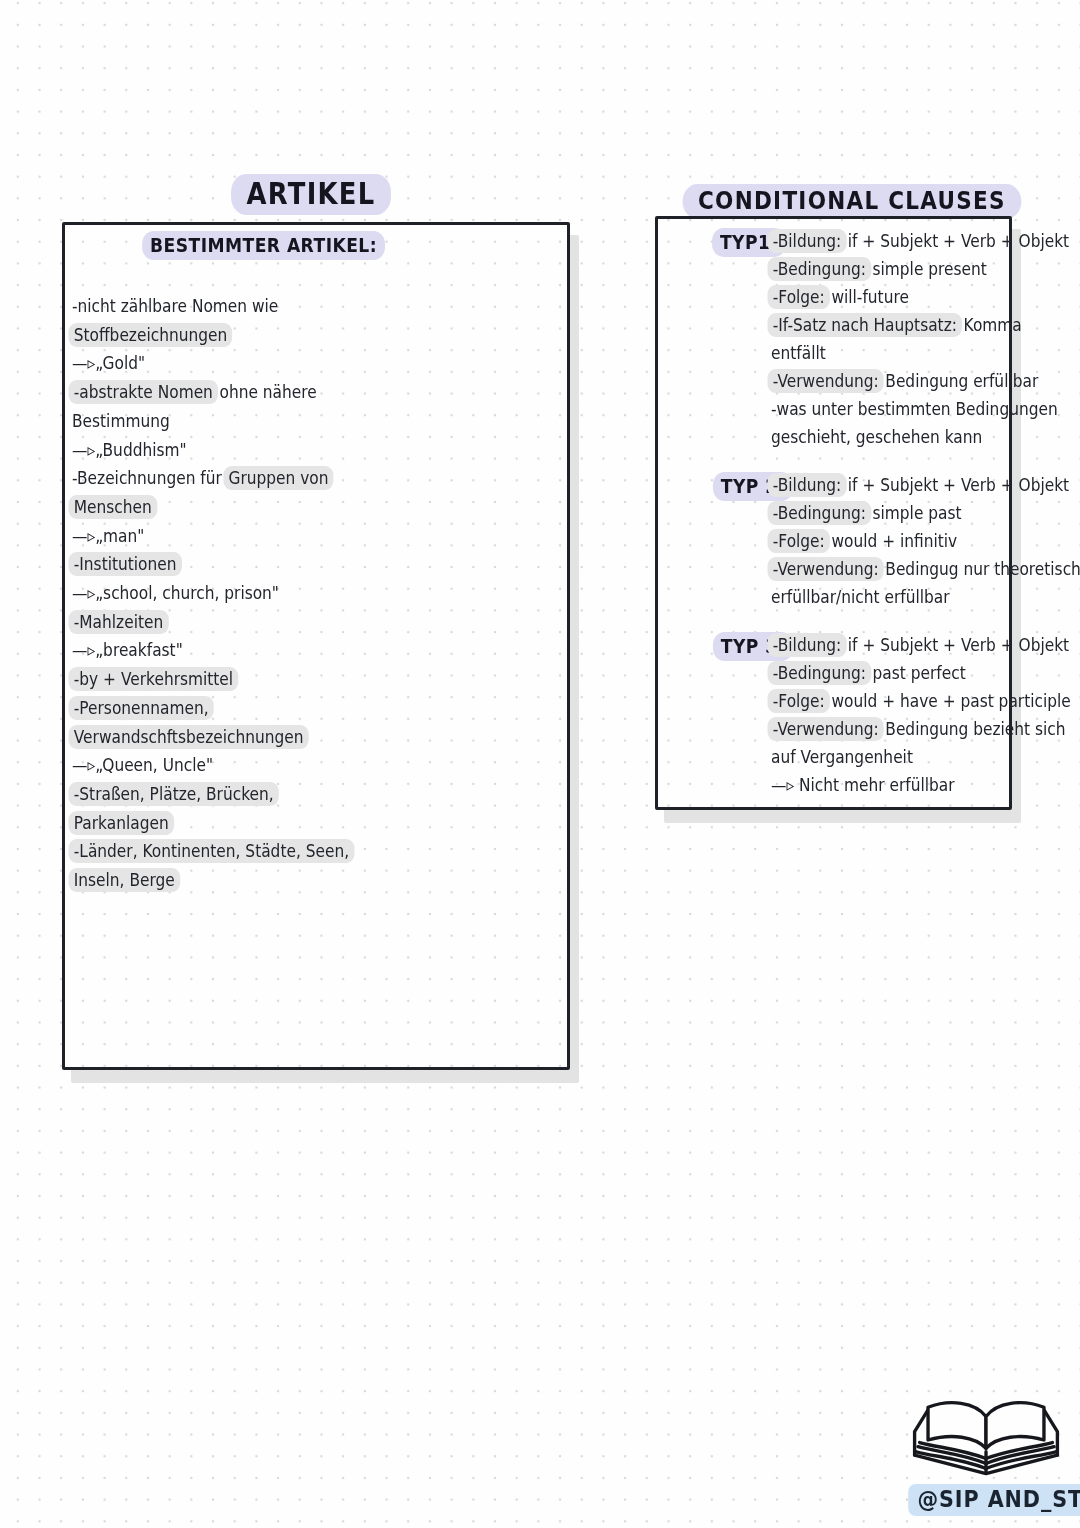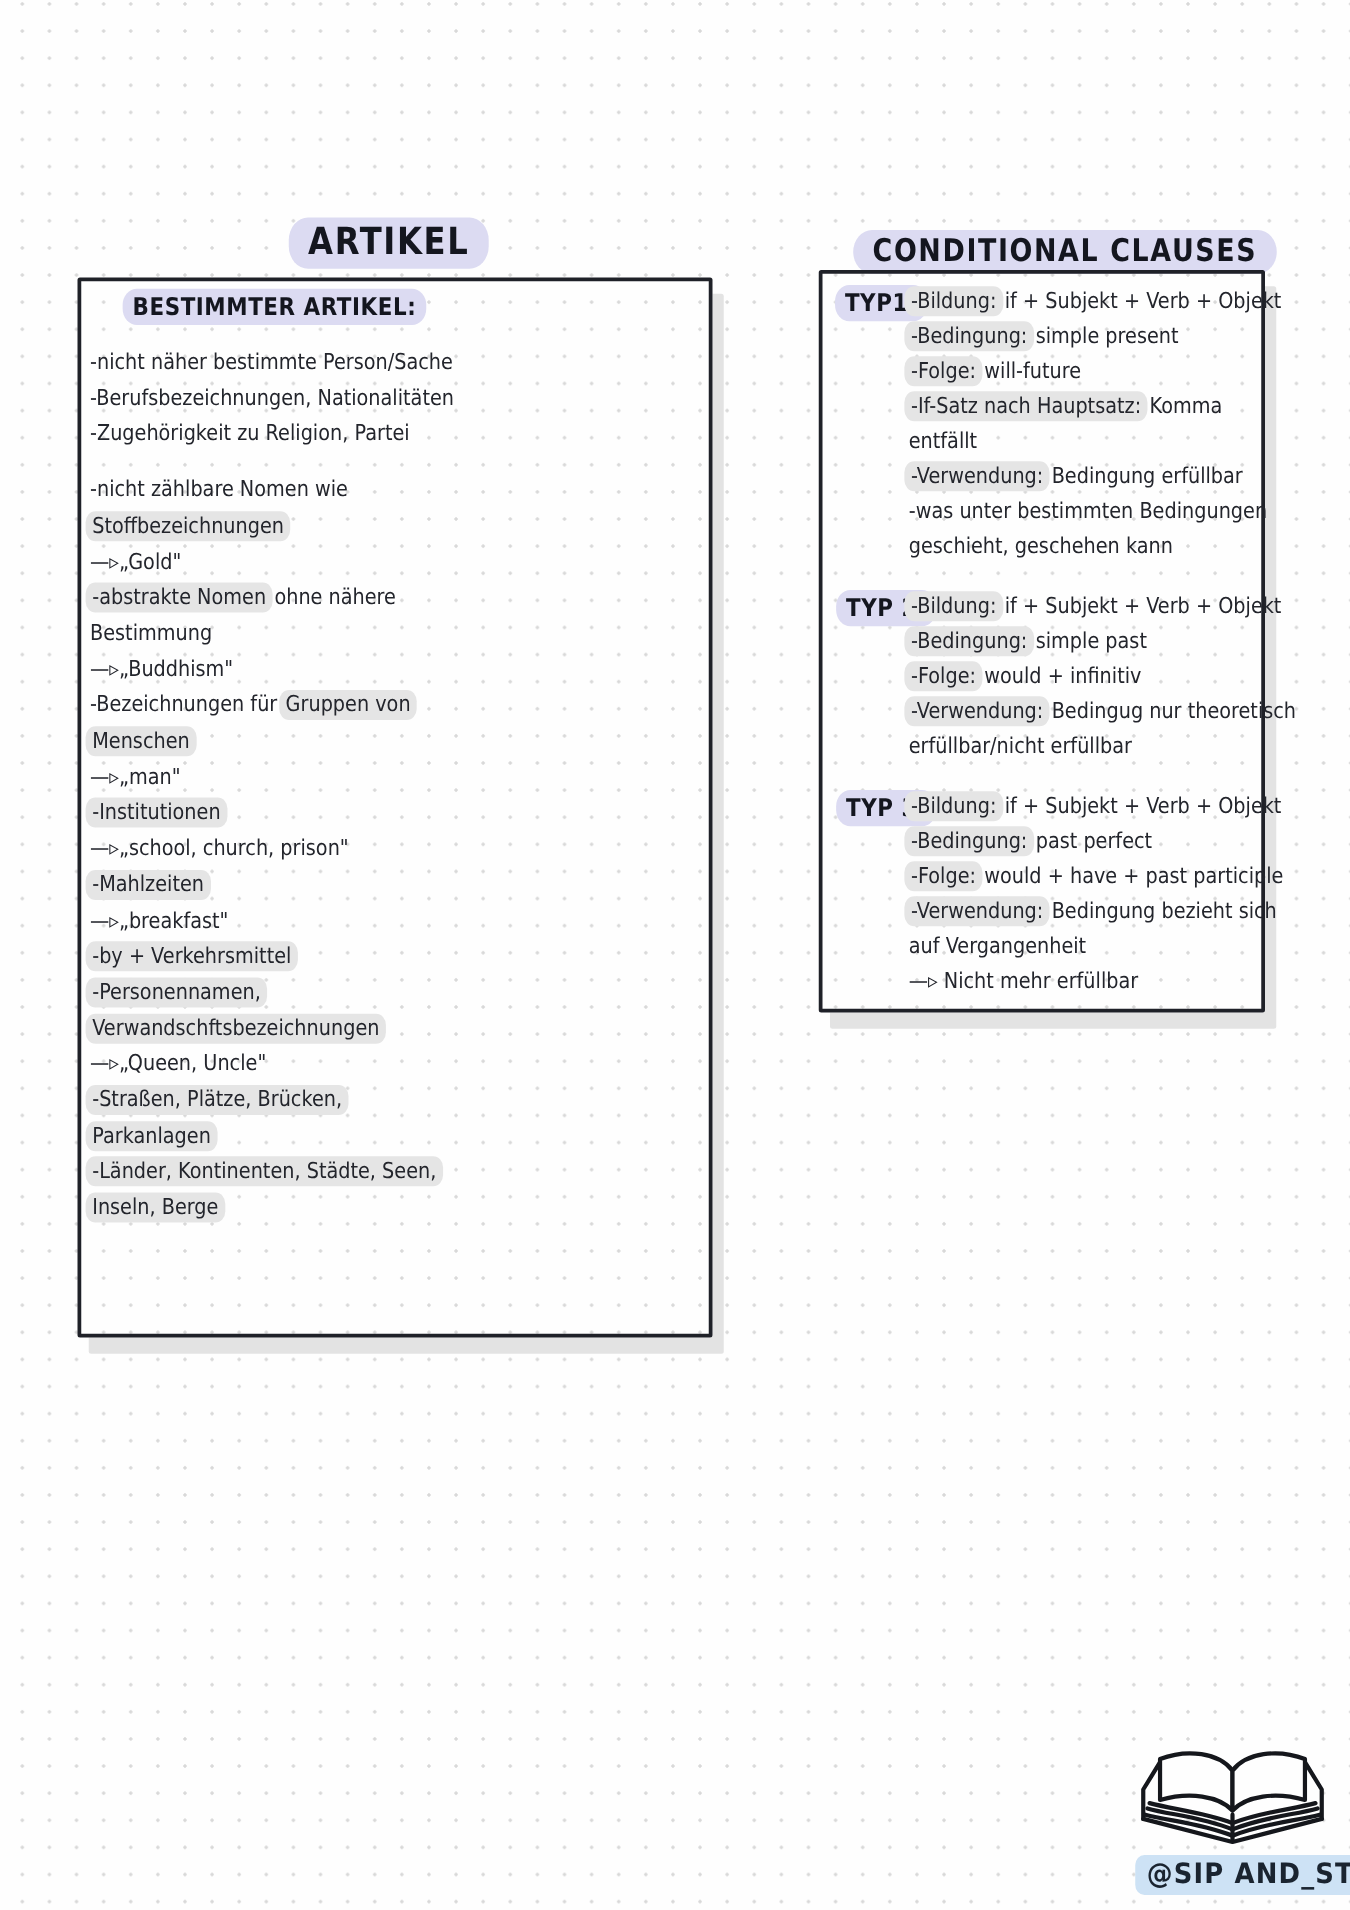--- a/index.html
+++ b/index.html
@@ -36,21 +36,21 @@
     box-shadow:9px 13px 0 #e3e3e3;
     background:transparent;
   }
   #left-box{left:62px;top:222px;width:502px;height:837px;padding-top:5px;}
   #right-box{left:655px;top:216px;width:351px;height:580px;padding-top:8px;}
 
   .section{display:flex;align-items:flex-start;}
   #left-box .section + .section{margin-top:16px;}
   #right-box .section + .section{margin-top:20px;}
 
-  .label-col{flex:0 0 auto;text-align:right;}
+  .label-col{flex:0 0 auto;text-align:right;padding-left:44px;}
   #left-box .label-col{width:226px;}
   #right-box .label-col{width:62px;}
   .label-pill{
     display:inline-block;
     transform:scaleX(.88);
     transform-origin:100% 50%;
     font-weight:bold;
     font-size:19.5px;
     line-height:23px;
     letter-spacing:.5px;
@@ -108,25 +108,20 @@
   <div class="panel-title" id="cc-title">
     <span class="title-pill">CONDITIONAL CLAUSES</span>
   </div>
 
   <div class="note-box" id="left-box">
     <div class="sections">
         <div class="section">
           <div class="label-col"><span class="label-pill">BESTIMMTER ARTIKEL:</span></div>
         </div>
         <div class="section">
-          <div class="content-col">
-            <div class="line"><span>-nicht näher bestimmte Person/Sache</span></div>
-            <div class="line"><span>-Berufsbezeichnungen, Nationalitäten</span></div>
-            <div class="line"><span>-Zugehörigkeit zu Religion, Partei</span></div>
-          </div>
         </div>
         <div class="section">
           <div class="content-col">
             <div class="line"><span>-nicht zählbare Nomen wie</span></div>
             <div class="line"><span class="hl-gray">Stoffbezeichnungen</span></div>
             <div class="line"><span>—▹„Gold"</span></div>
             <div class="line"><span class="hl-gray">-abstrakte Nomen</span><span> ohne nähere</span></div>
             <div class="line"><span>Bestimmung</span></div>
             <div class="line"><span>—▹„Buddhism"</span></div>
             <div class="line"><span>-Bezeichnungen für </span><span class="hl-gray">Gruppen von</span></div>

